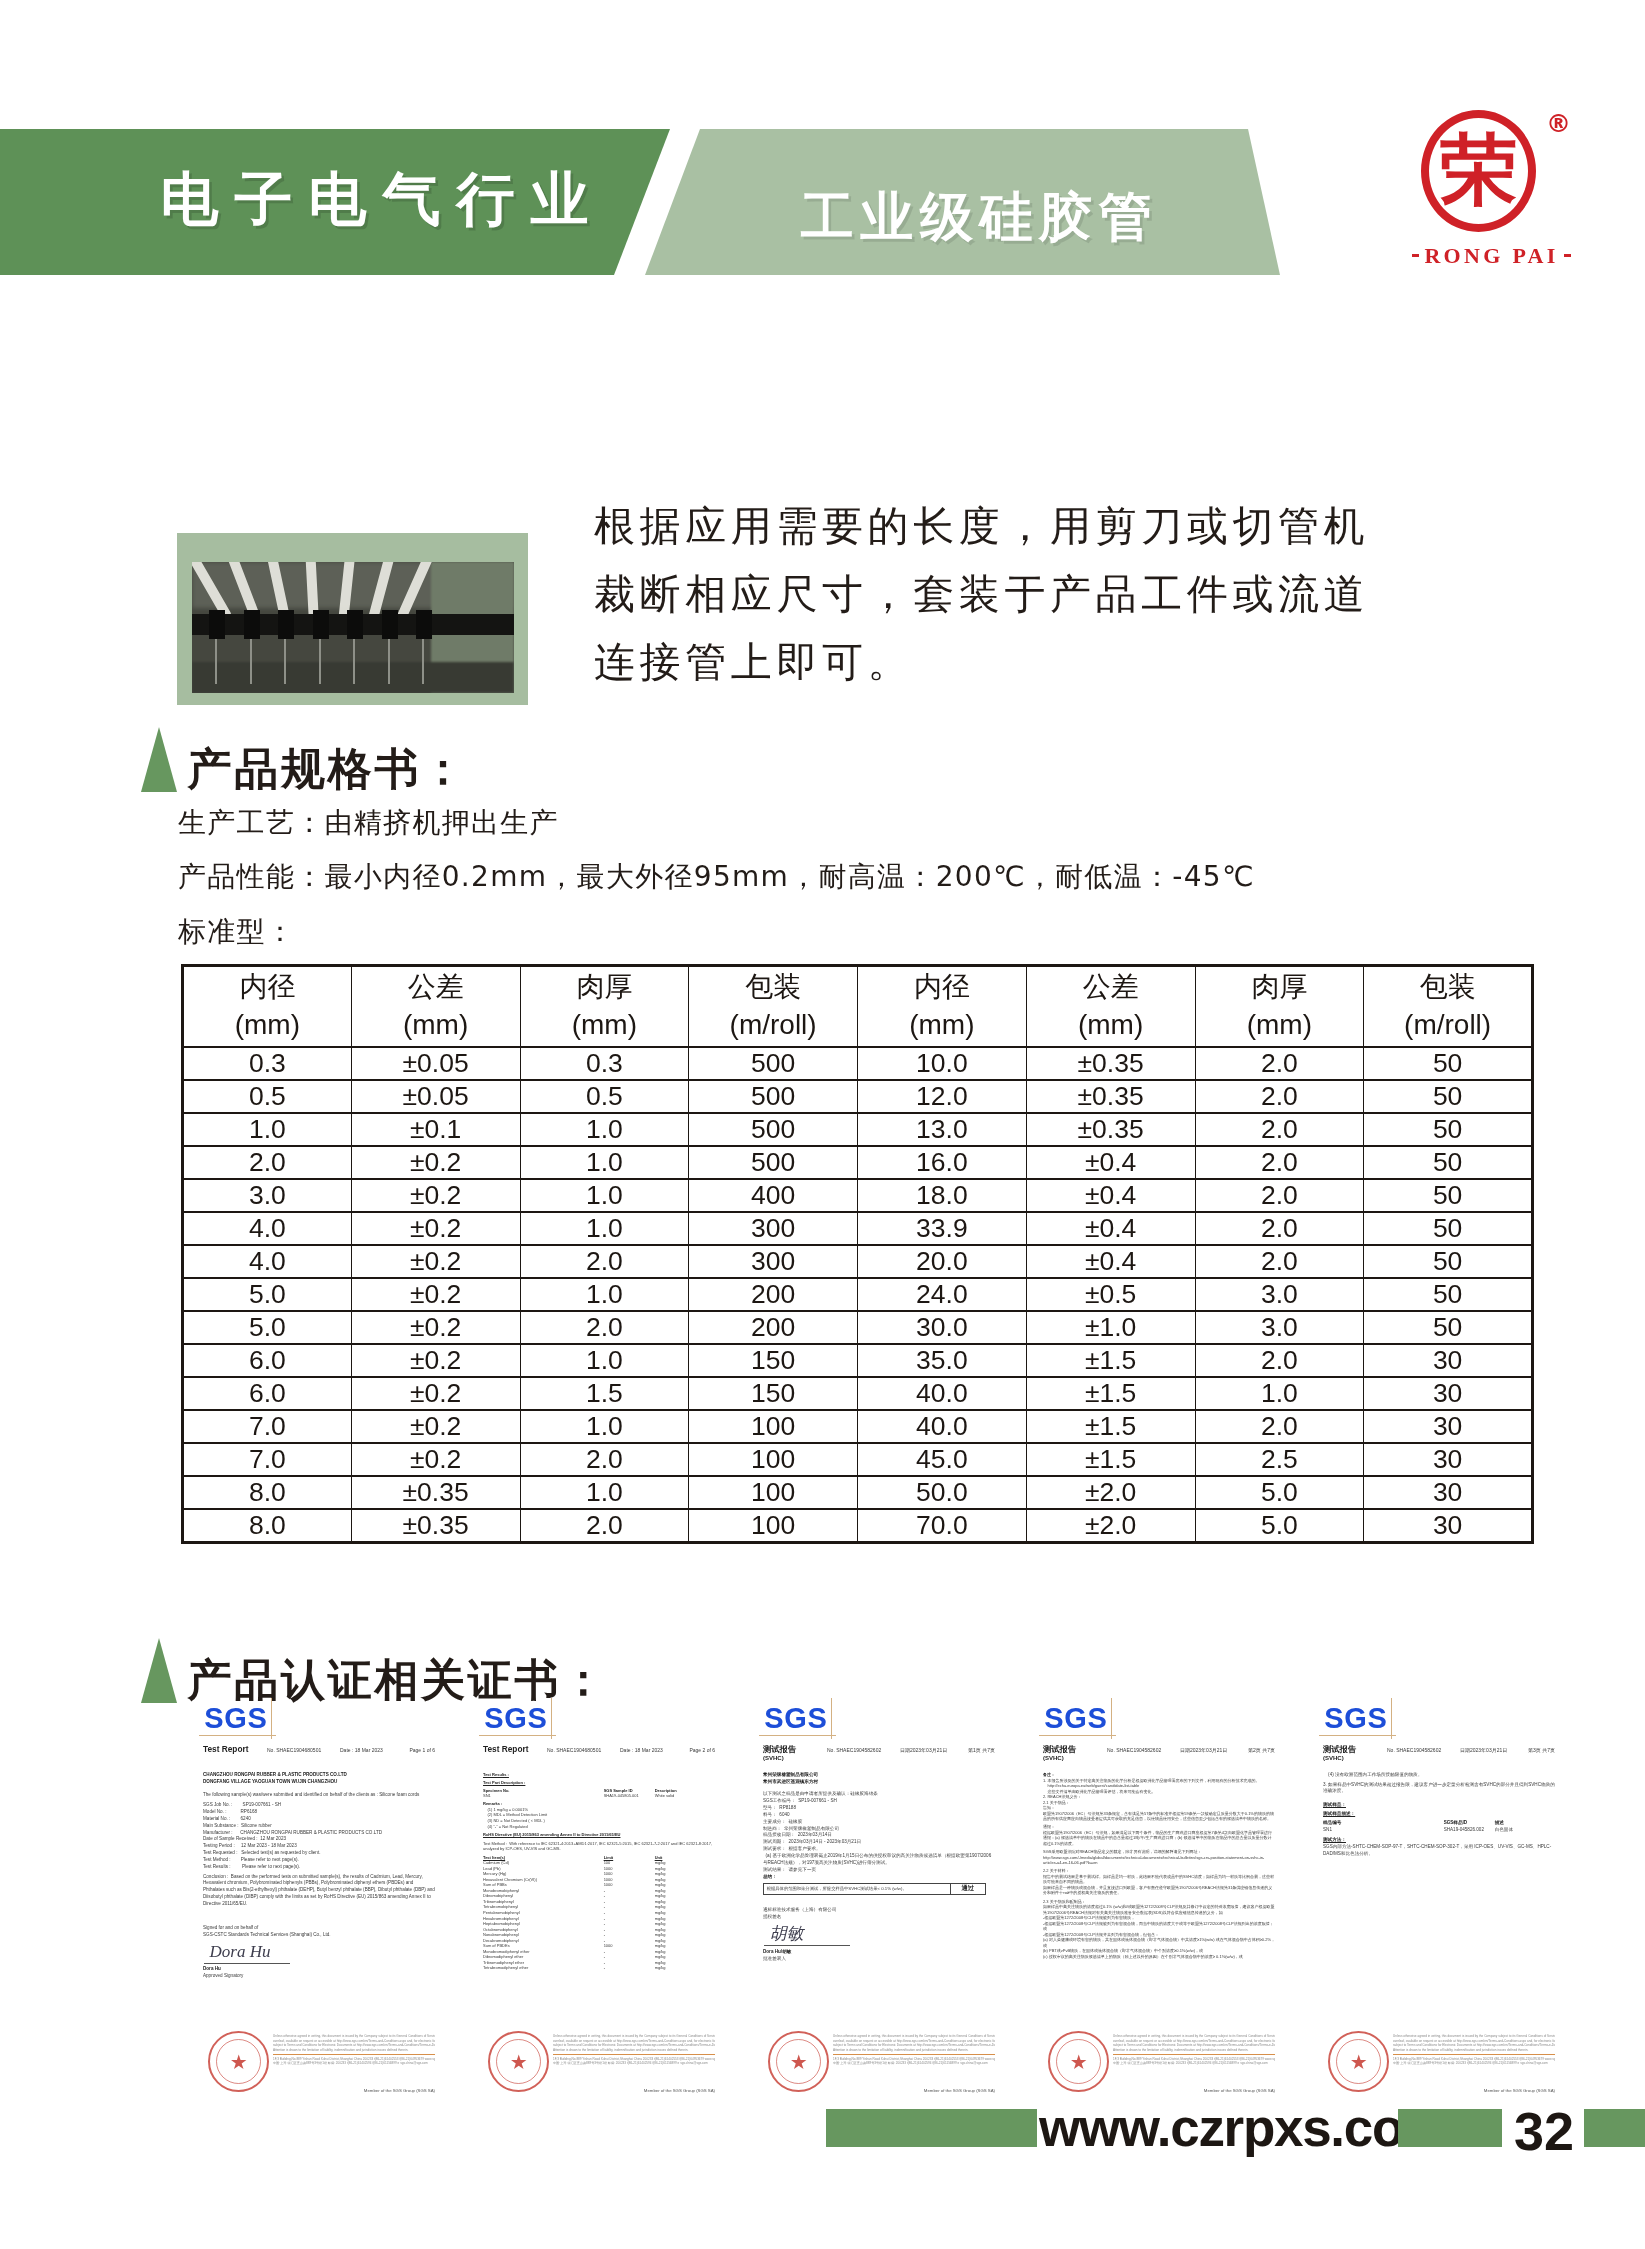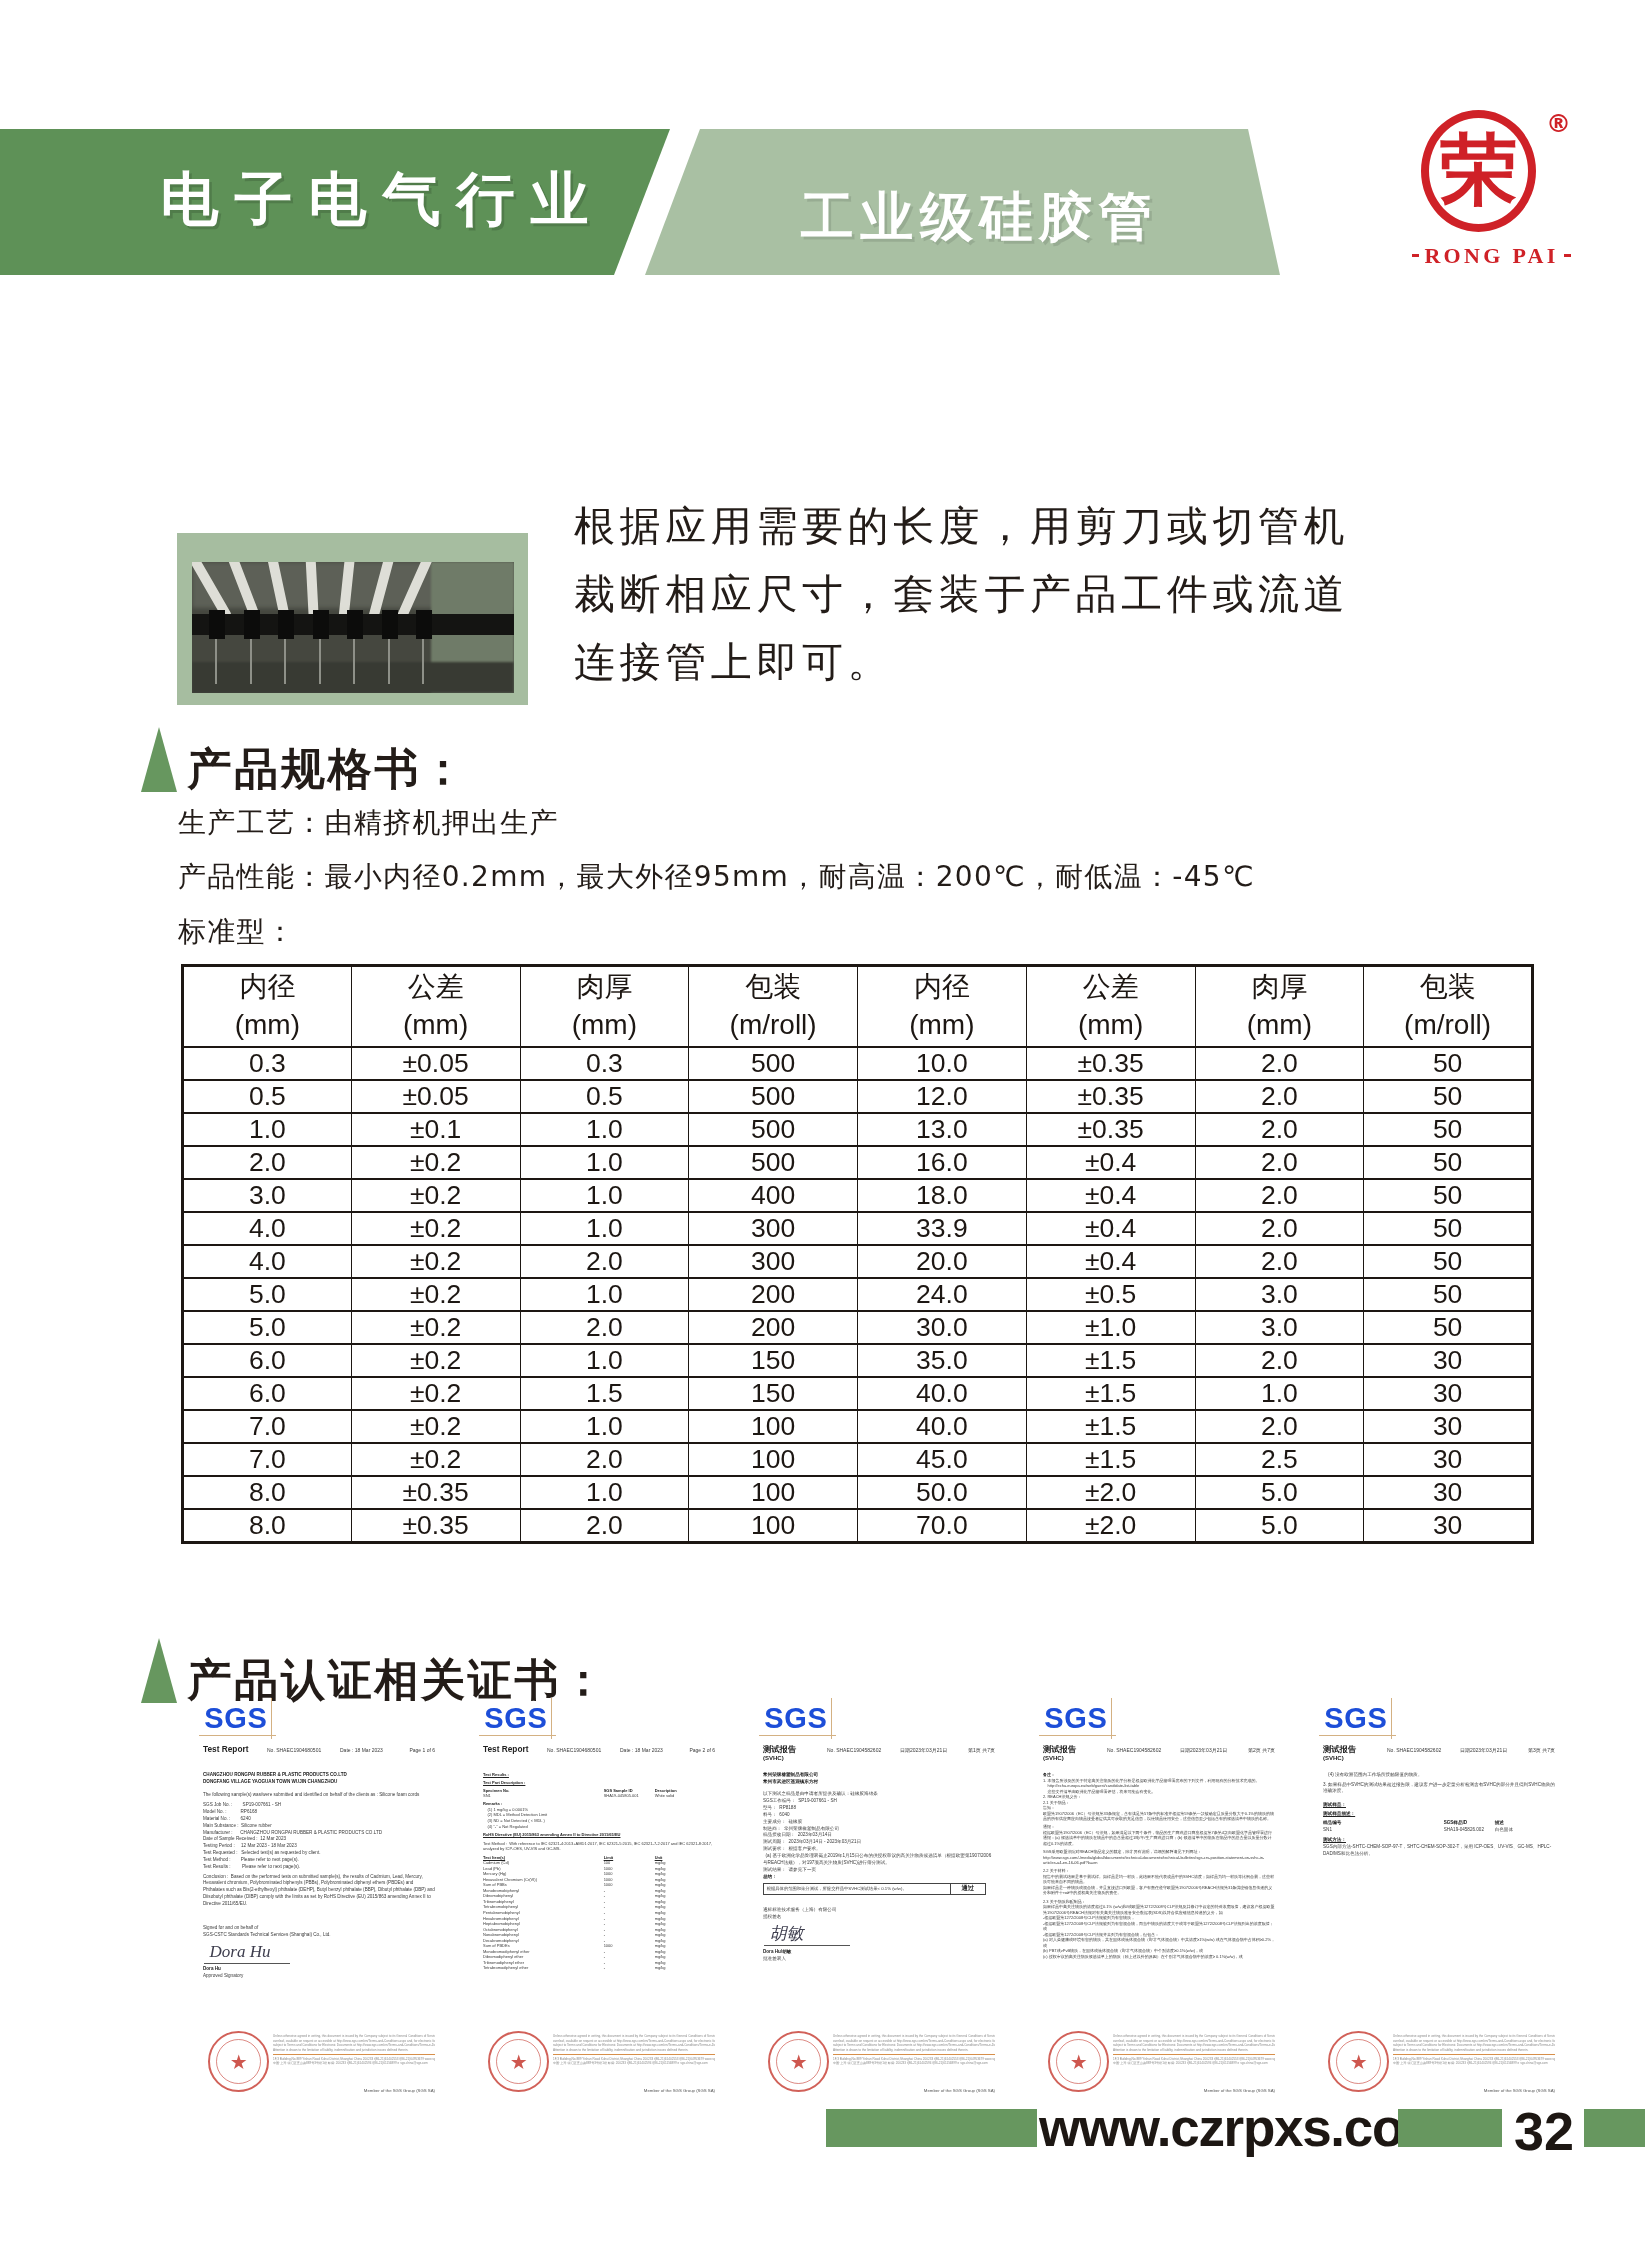--- a/index.html
+++ b/index.html
@@ -40,21 +40,21 @@
   .sec-head{position:absolute;display:flex;align-items:flex-end;gap:10.6px;}
   .tri{width:0;height:0;border-left:18.6px solid transparent;border-right:18.6px solid transparent;
     border-bottom:65px solid var(--bullet);margin-bottom:4px;}
   .sec-title{font-size:44px;font-weight:600;color:var(--ink);letter-spacing:2.7px;line-height:1.25;}
 
   
   .photo-frame{position:absolute;left:177px;top:533px;width:351px;height:172px;background:#a6bda0;}
   .photo{position:absolute;left:14.6px;top:29px;width:322px;height:131px;background:#45473f;overflow:hidden;}
   .ps{position:absolute;}
   .install-lines{position:absolute;left:574px;top:492px;width:982px;}
-  .install-lines div{font-size:41px;letter-spacing:4.6px;line-height:68px;color:var(--ink);font-weight:500;}
+  .install-lines div{font-size:41px;letter-spacing:4.6px;line-height:68px;color:var(--ink);font-weight:500;margin-left:20px;}
 
   
   .spec-line{position:absolute;left:178px;font-size:28px;color:var(--ink);letter-spacing:1.3px;font-weight:500;}
 
   
   table.spec{position:absolute;left:181px;top:964px;width:1353px;border-collapse:collapse;
     table-layout:fixed;font-family:"Liberation Sans",sans-serif;}
   table.spec th,table.spec td{border:1.7px solid #1d1713;text-align:center;vertical-align:middle;color:#1d1713;}
   table.spec{border:3.3px solid #1d1713;}
   table.spec th{height:81px;font-size:28px;font-weight:500;line-height:1.35;}

